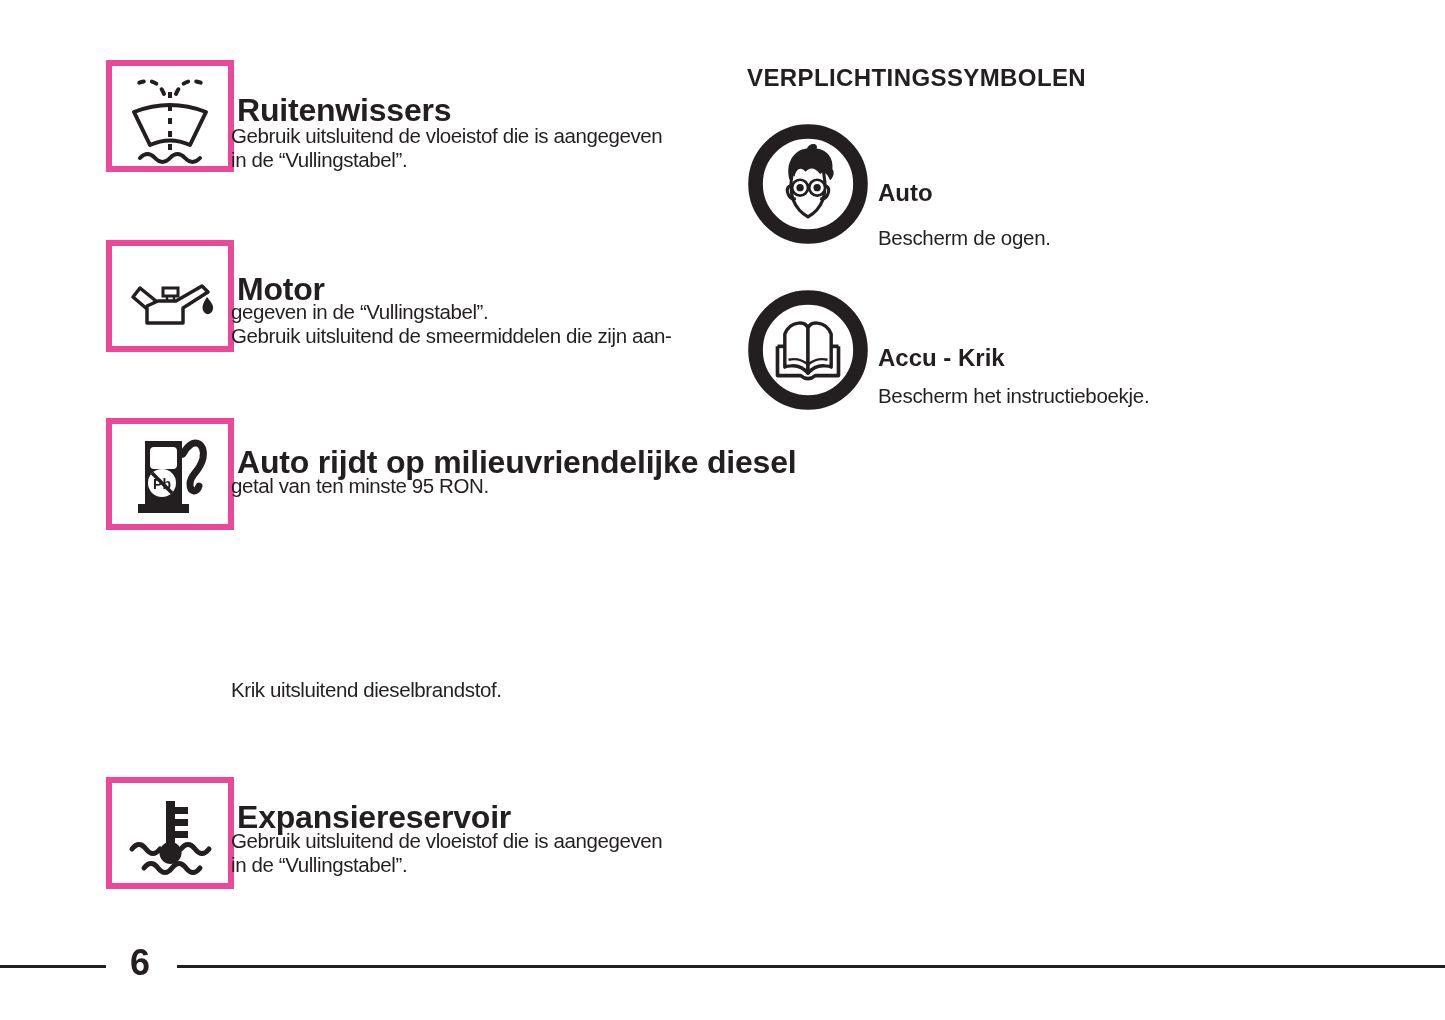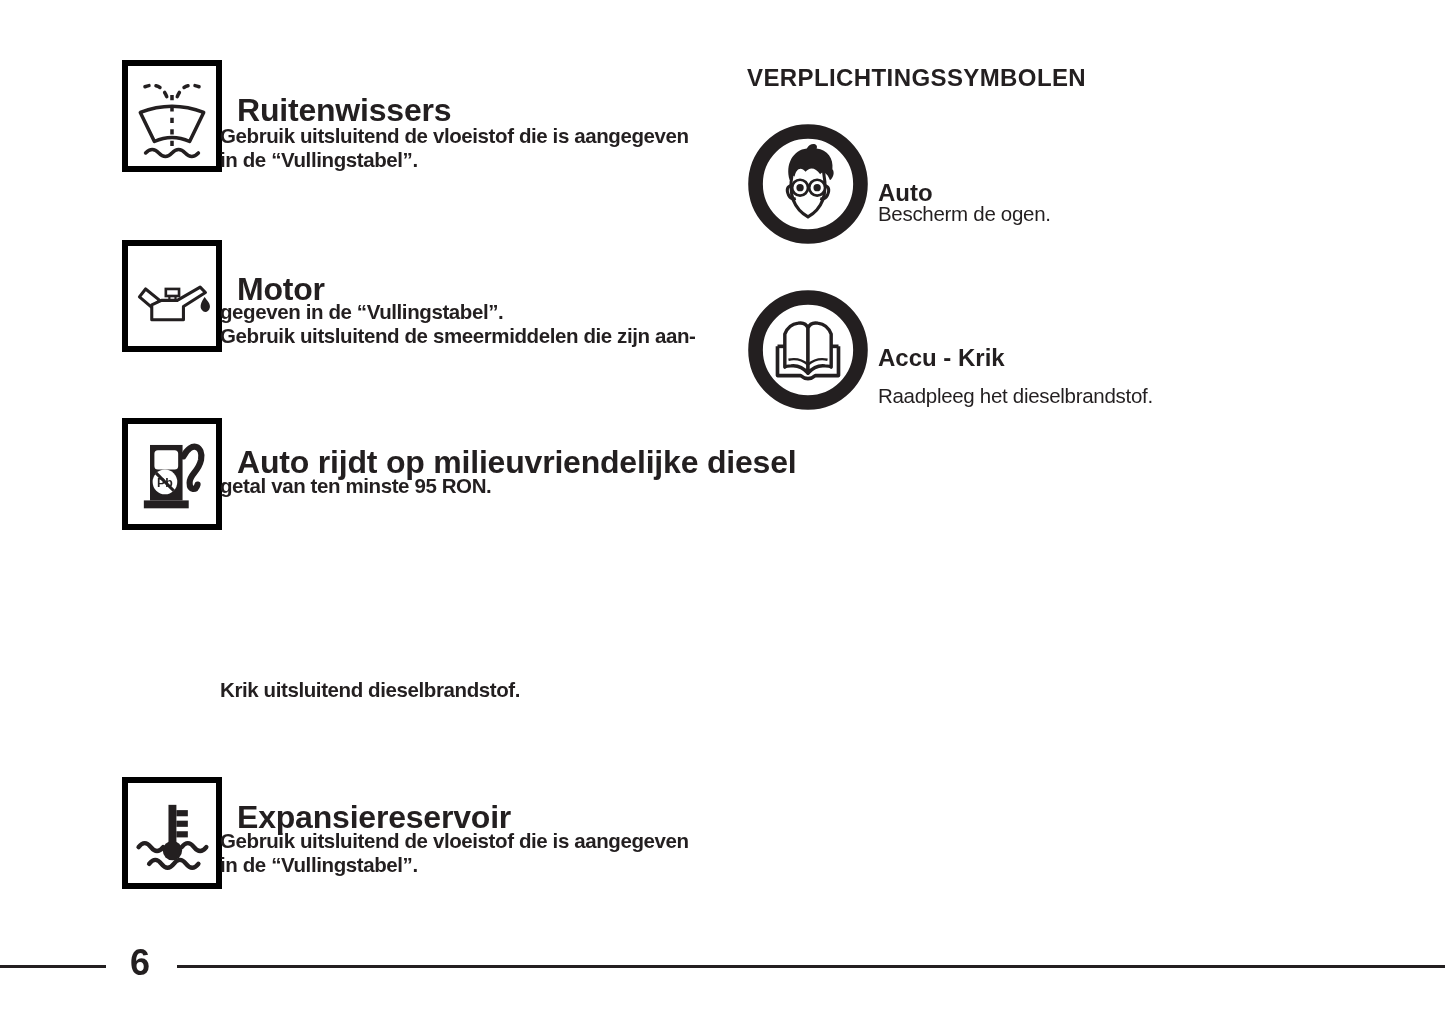--- a/index.html
+++ b/index.html
@@ -1,28 +1,28 @@
 <!DOCTYPE html>
 <html><head>
 <meta charset="utf-8">
 <style>
   html,body{margin:0;padding:0;background:#ffffff;}
   .page{position:relative;width:1445px;height:1020px;background:#ffffff;
         font-family:"Liberation Sans",sans-serif;color:#231f20;overflow:hidden;}
 
   
-  .sq{position:absolute;left:122px;width:100px;height:112px;border:6px solid #000000;
+  .sq{position:absolute;left:106px;width:128px;height:112px;border:6px solid #ec4899;
       box-sizing:border-box;background:#fff;}
   .sq.thin{border-width:4px;}
   .sq svg{position:absolute;left:0;top:0;width:100%;height:100%;}
 
   .title{position:absolute;left:237px;font-weight:bold;font-size:32px;
          letter-spacing:-0.2px;white-space:nowrap;}
-  .bodytext{position:absolute;left:220px;font-size:20.5px;line-height:24px;
-            letter-spacing:-0.4px;white-space:nowrap;font-weight:bold;}
+  .bodytext{position:absolute;left:231px;font-size:20.5px;line-height:24px;
+            letter-spacing:-0.4px;white-space:nowrap;}
   .bodytext span{display:block;}
 
   
   .heading{position:absolute;left:747px;top:57px;font-weight:bold;font-size:24px;
            letter-spacing:0.4px;white-space:nowrap;margin-top:7px;}
   .circ{position:absolute;left:747px;width:122px;height:122px;}
   .circ svg{width:100%;height:100%;}
   .rtitle{position:absolute;left:878px;font-weight:bold;font-size:24px;white-space:nowrap;}
   .rbody{position:absolute;left:878px;font-size:20.5px;letter-spacing:-0.3px;white-space:nowrap;}
 
@@ -118,34 +118,34 @@
       <path class="stk" stroke-width="2.5" d="M63,51 q6,1 3,8 q-2,4 -6,3"></path>
       <path class="ink" d="M35,47 C31,34 38,22 49,21 C52,15 59,17 57,21 C66,22 71,29 70,38 C72,40 71,45 68,47 C66,41 62,39 60,42 C56,36 51,36 48,40 C44,35 40,38 39,44 C38,42 36,44 35,47 Z"></path>
       <line class="stk" stroke-width="2" x1="48.5" y1="51.5" x2="52.5" y2="51.5"></line>
       <circle fill="#ffffff" stroke="#231f20" stroke-width="2.2" cx="43.5" cy="53" r="6.5"></circle>
       <circle fill="#ffffff" stroke="#231f20" stroke-width="2.2" cx="57.5" cy="53" r="6.5"></circle>
       <circle class="ink" cx="43.5" cy="53" r="3"></circle>
       <circle class="ink" cx="57.5" cy="53" r="3"></circle>
     </svg>
   </div>
   <div class="rtitle" style="top:179px">Auto</div>
-  <div class="rbody" style="top:202px">Bescherm de ogen.</div>
+  <div class="rbody" style="top:226px">Bescherm de ogen.</div>
 
   <div class="circ" style="top:289px">
     <svg viewBox="0 0 100 100">
       <circle class="stk" stroke-width="12" cx="50" cy="50" r="43"></circle>
       <path fill="#ffffff" stroke="#231f20" stroke-width="3" stroke-linejoin="round" d="M25,47 L25,71 L44,71 Q50,76 56,71 L75,71 L75,47"></path>
       <line class="stk" stroke-width="3" x1="25" y1="47" x2="33" y2="47"></line>
       <line class="stk" stroke-width="3" x1="67" y1="47" x2="75" y2="47"></line>
       <path fill="#ffffff" stroke="#231f20" stroke-width="2.8" stroke-linejoin="round" d="M50,69 Q44,62 36,63 Q32,63 31,64 L31,37 Q34,29 42,28 Q48,27 50,32 Z"></path>
       <path fill="#ffffff" stroke="#231f20" stroke-width="2.8" stroke-linejoin="round" d="M50,69 Q56,62 64,63 Q68,63 69,64 L69,37 Q66,29 58,28 Q52,27 50,32 Z"></path>
       <path class="stk" stroke-width="2" d="M34,58 Q43,56 50,62"></path>
       <path class="stk" stroke-width="2" d="M66,58 Q57,56 50,62"></path>
     </svg>
   </div>
   <div class="rtitle" style="top:344px">Accu - Krik</div>
-  <div class="rbody" style="top:384px">Raadpleeg het dieselbrandstof.</div>
+  <div class="rbody" style="top:384px">Bescherm het instructieboekje.</div>
 
   <div class="rule" style="left:0;width:106px"></div>
   <div class="pagenum">6</div>
   <div class="rule" style="left:177px;width:1268px"></div>
 
 </div>
 
 </body></html>

